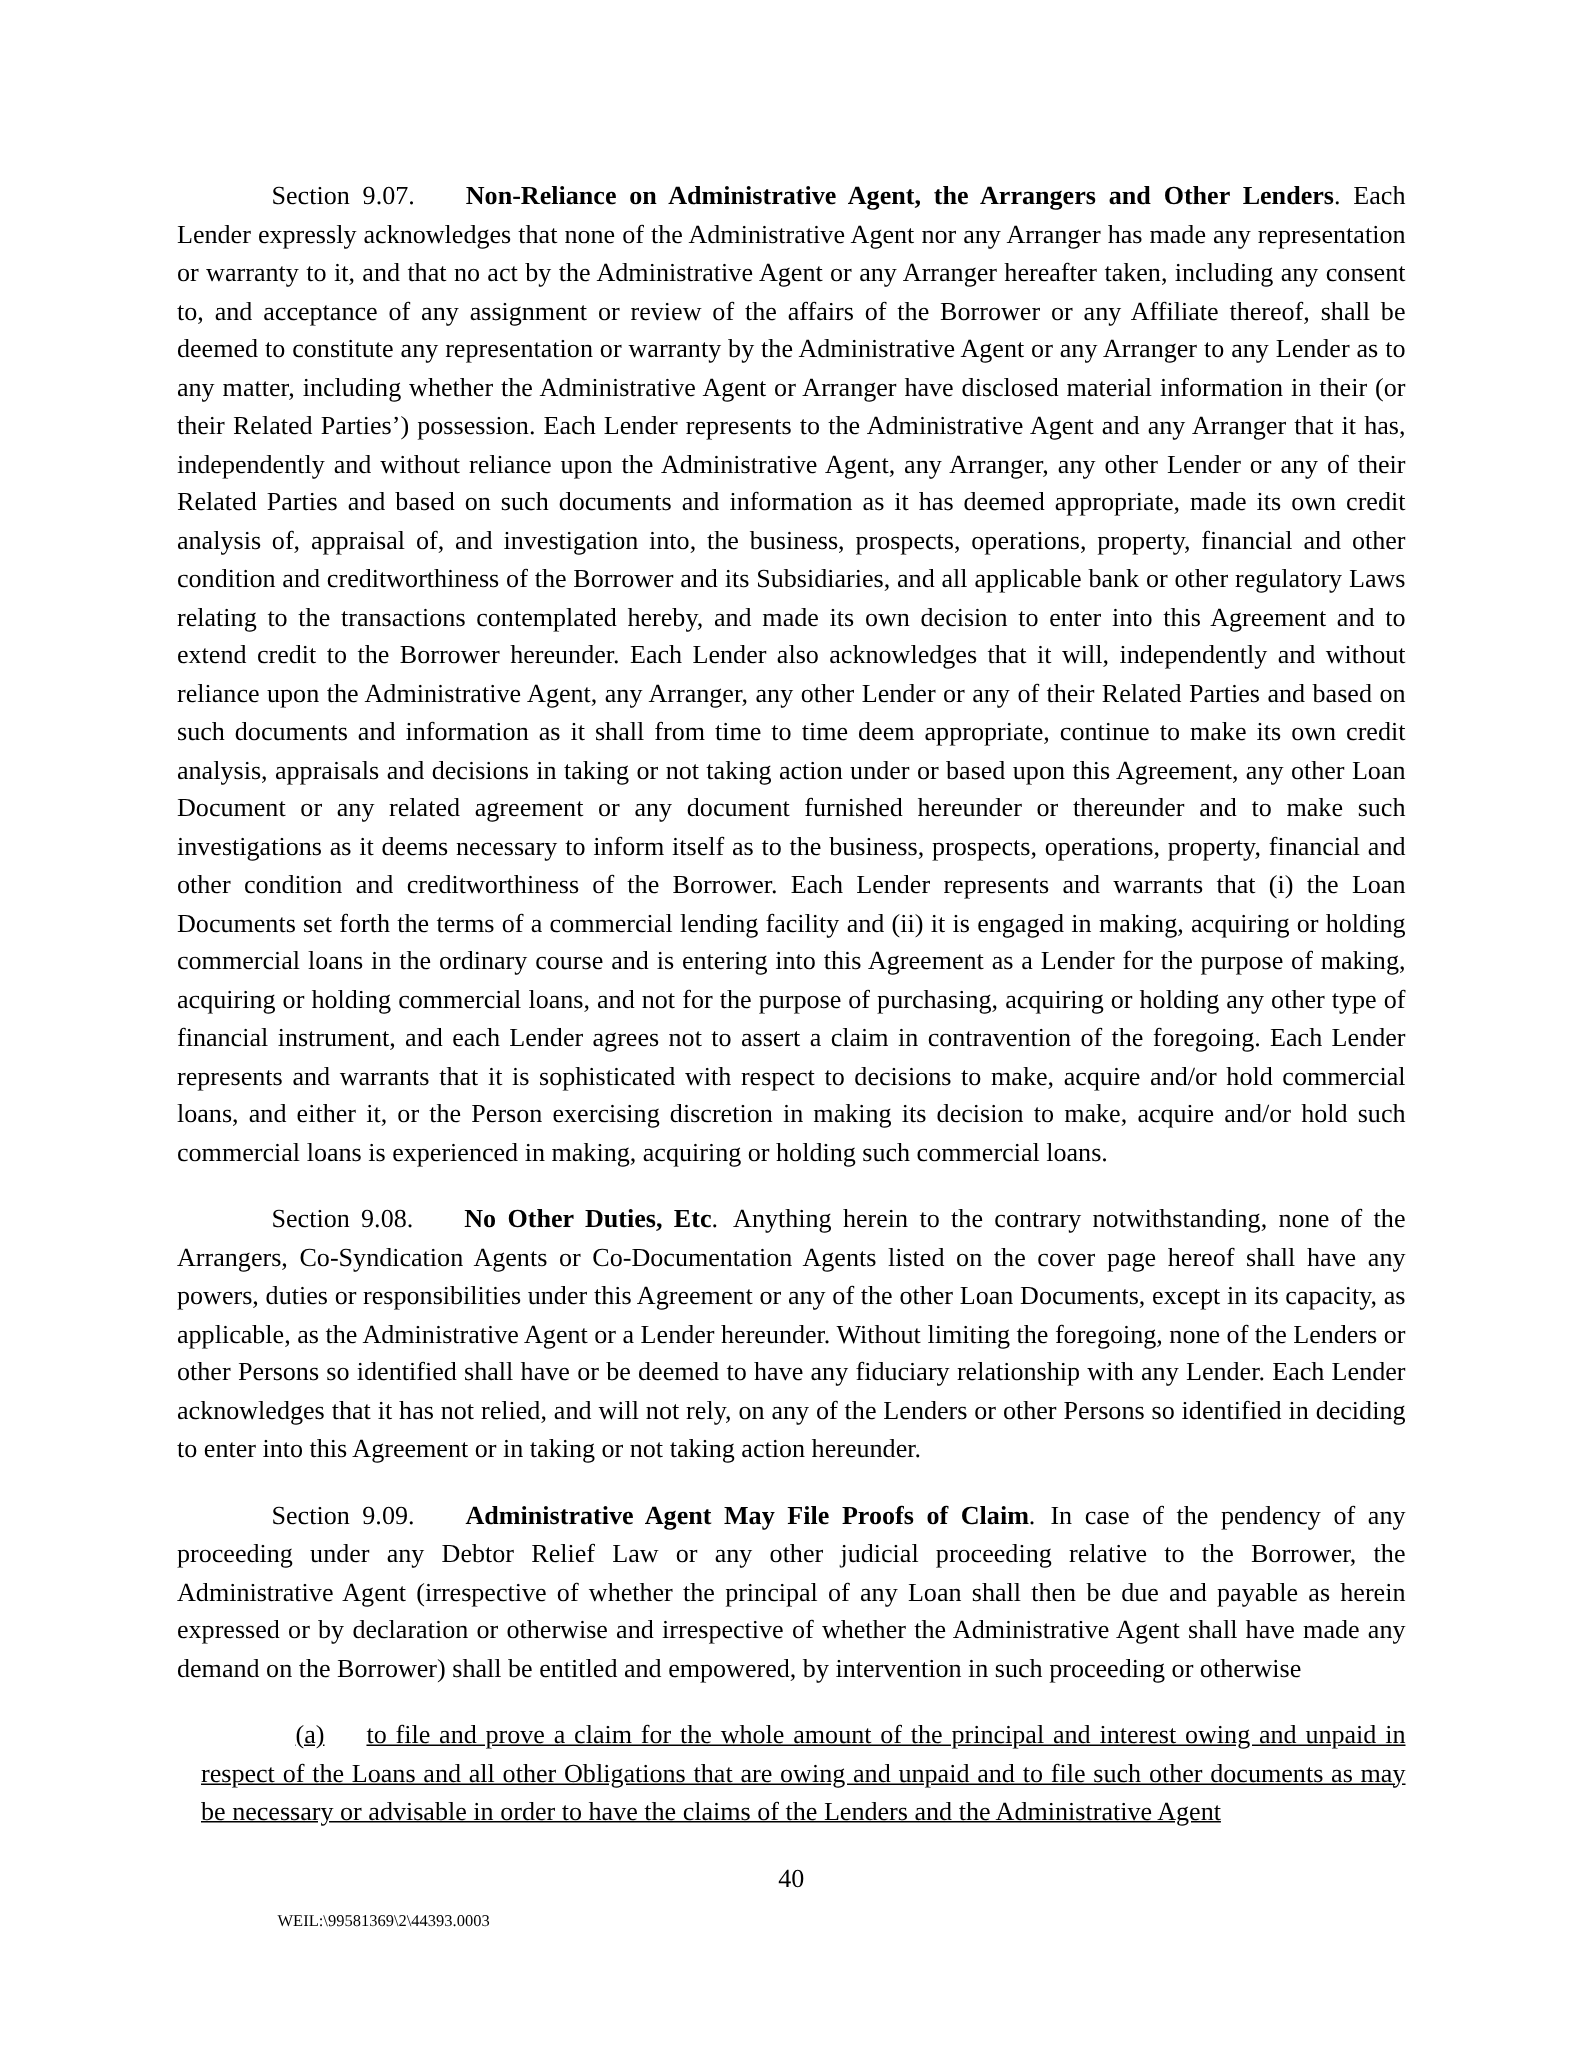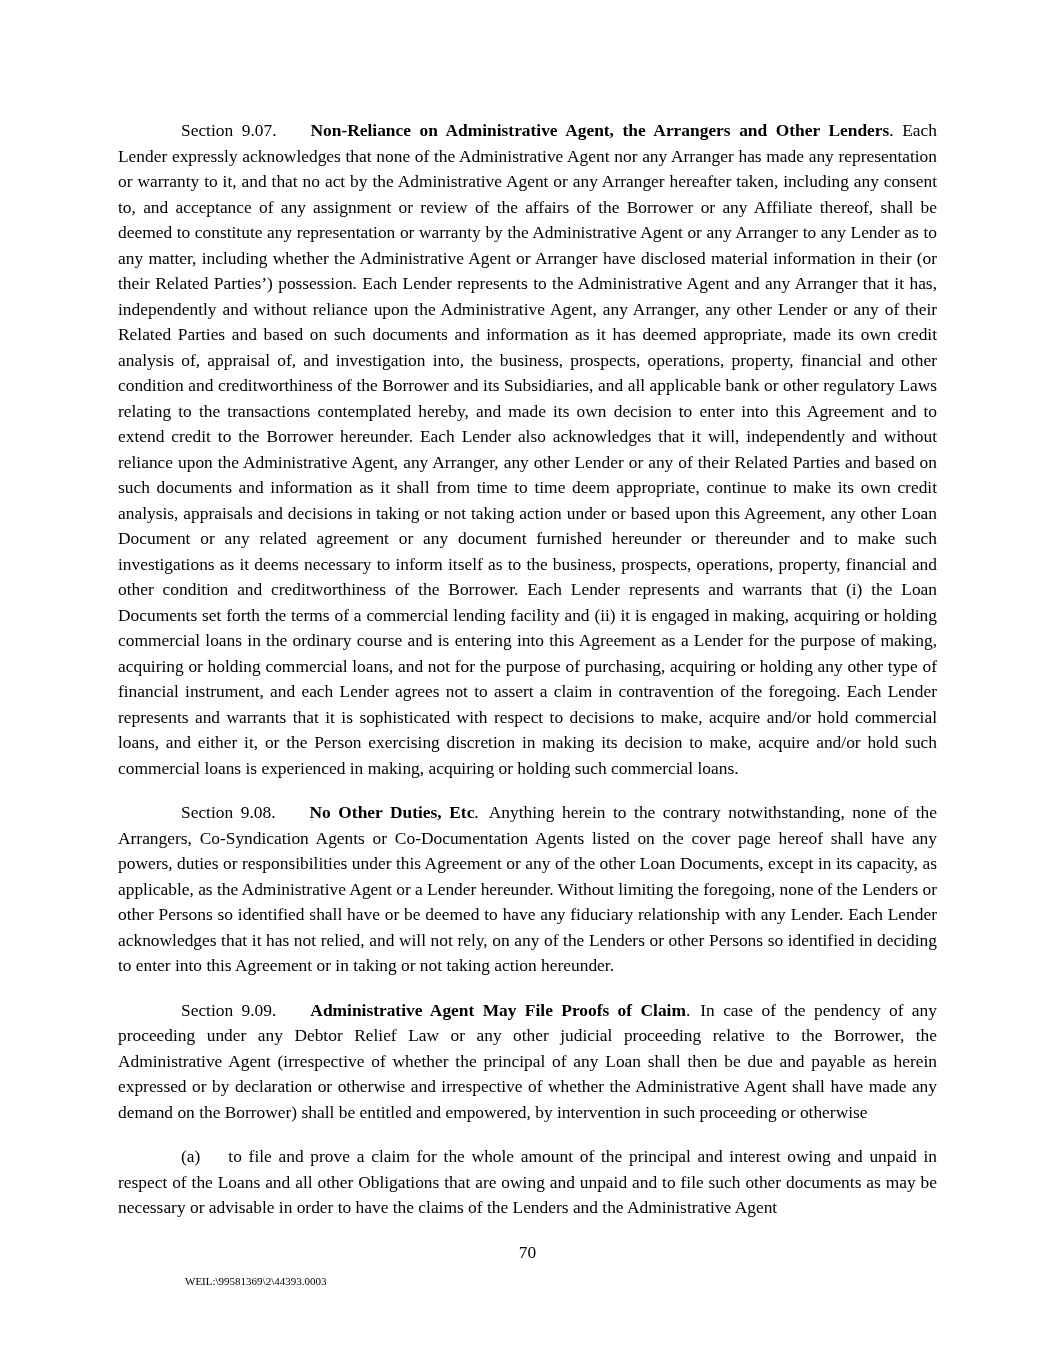--- a/index.html
+++ b/index.html
@@ -35,22 +35,23 @@
     width: 34px;
   }
   .sec-gap-sm {
     display: inline-block;
     width: 10px;
   }
   .sec-title {
     font-weight: bold;
   }
   .list-item {
-    margin: 0 0 19px 0;
+    margin: 0 0 19px 16px;
     text-indent: 63px;
+    text-decoration: underline;
   }
   .li-gap {
     display: inline-block;
     width: 28px;
   }
   .page-number {
     text-align: center;
     font-size: 17.4px;
     margin-top: 2px;
   }
@@ -70,17 +71,17 @@
   <div class="doc-body">
 
     <p class="para"><span>Section 9.07.</span><span class="sec-gap"></span><span class="sec-title">Non-Reliance on Administrative Agent, the Arrangers and Other Lenders</span><span>.</span> <span>Each Lender expressly acknowledges that none of the Administrative Agent nor any Arranger has made any representation or warranty to it, and that no act by the Administrative Agent or any Arranger hereafter taken, including any consent to, and acceptance of any assignment or review of the affairs of the Borrower or any Affiliate thereof, shall be deemed to constitute any representation or warranty by the Administrative Agent or any Arranger to any Lender as to any matter, including whether the Administrative Agent or Arranger have disclosed material information in their (or their Related Parties’) possession.  Each Lender represents to the Administrative Agent and any Arranger that it has, independently and without reliance upon the Administrative Agent, any Arranger, any other Lender or any of their Related Parties and based on such documents and information as it has deemed appropriate, made its own credit analysis of, appraisal of, and investigation into, the business, prospects, operations, property, financial and other condition and creditworthiness of the Borrower and its Subsidiaries, and all applicable bank or other regulatory Laws relating to the transactions contemplated hereby, and made its own decision to enter into this Agreement and to extend credit to the Borrower hereunder. Each Lender also acknowledges that it will, independently and without reliance upon the Administrative Agent, any Arranger, any other Lender or any of their Related Parties and based on such documents and information as it shall from time to time deem appropriate, continue to make its own credit analysis, appraisals and decisions in taking or not taking action under or based upon this Agreement, any other Loan Document or any related agreement or any document furnished hereunder or thereunder and to make such investigations as it deems necessary to inform itself as to the business, prospects, operations, property, financial and other condition and creditworthiness of the Borrower.  Each Lender represents and warrants that (i) the Loan Documents set forth the terms of a commercial lending facility and (ii) it is engaged in making, acquiring or holding commercial loans in the ordinary course and is entering into this Agreement as a Lender for the purpose of making, acquiring or holding commercial loans, and not for the purpose of purchasing, acquiring or holding any other type of financial instrument, and each Lender agrees not to assert a claim in contravention of the foregoing. Each Lender represents and warrants that it is sophisticated with respect to decisions to make, acquire and/or hold commercial loans, and either it, or the Person exercising discretion in making its decision to make, acquire and/or hold such commercial loans is experienced in making, acquiring or holding such commercial loans.</span></p>
 
     <p class="para"><span>Section 9.08.</span><span class="sec-gap"></span><span class="sec-title">No Other Duties, Etc</span><span>.</span><span class="sec-gap-sm"></span><span>Anything herein to the contrary notwithstanding, none of the Arrangers, Co-Syndication Agents or Co-Documentation Agents listed on the cover page hereof shall have any powers, duties or responsibilities under this Agreement or any of the other Loan Documents, except in its capacity, as applicable, as the Administrative Agent or a Lender hereunder. Without limiting the foregoing, none of the Lenders or other Persons so identified shall have or be deemed to have any fiduciary relationship with any Lender. Each Lender acknowledges that it has not relied, and will not rely, on any of the Lenders or other Persons so identified in deciding to enter into this Agreement or in taking or not taking action hereunder.</span></p>
 
     <p class="para"><span>Section 9.09.</span><span class="sec-gap"></span><span class="sec-title">Administrative Agent May File Proofs of Claim</span><span>.</span><span class="sec-gap-sm"></span><span>In case of the pendency of any proceeding under any Debtor Relief Law or any other judicial proceeding relative to the Borrower, the Administrative Agent (irrespective of whether the principal of any Loan shall then be due and payable as herein expressed or by declaration or otherwise and irrespective of whether the Administrative Agent shall have made any demand on the Borrower) shall be entitled and empowered, by intervention in such proceeding or otherwise</span></p>
 
     <p class="list-item"><span>(a)</span><span class="li-gap"></span><span>to file and prove a claim for the whole amount of the principal and interest owing and unpaid in respect of the Loans and all other Obligations that are owing and unpaid and to file such other documents as may be necessary or advisable in order to have the claims of the Lenders and the Administrative Agent</span></p>
 
-    <div class="page-number">70</div>
+    <div class="page-number">40</div>
   </div>
 
   <div class="footer-ref">WEIL:\99581369\2\44393.0003</div>
 </div>
 
 </body></html>

